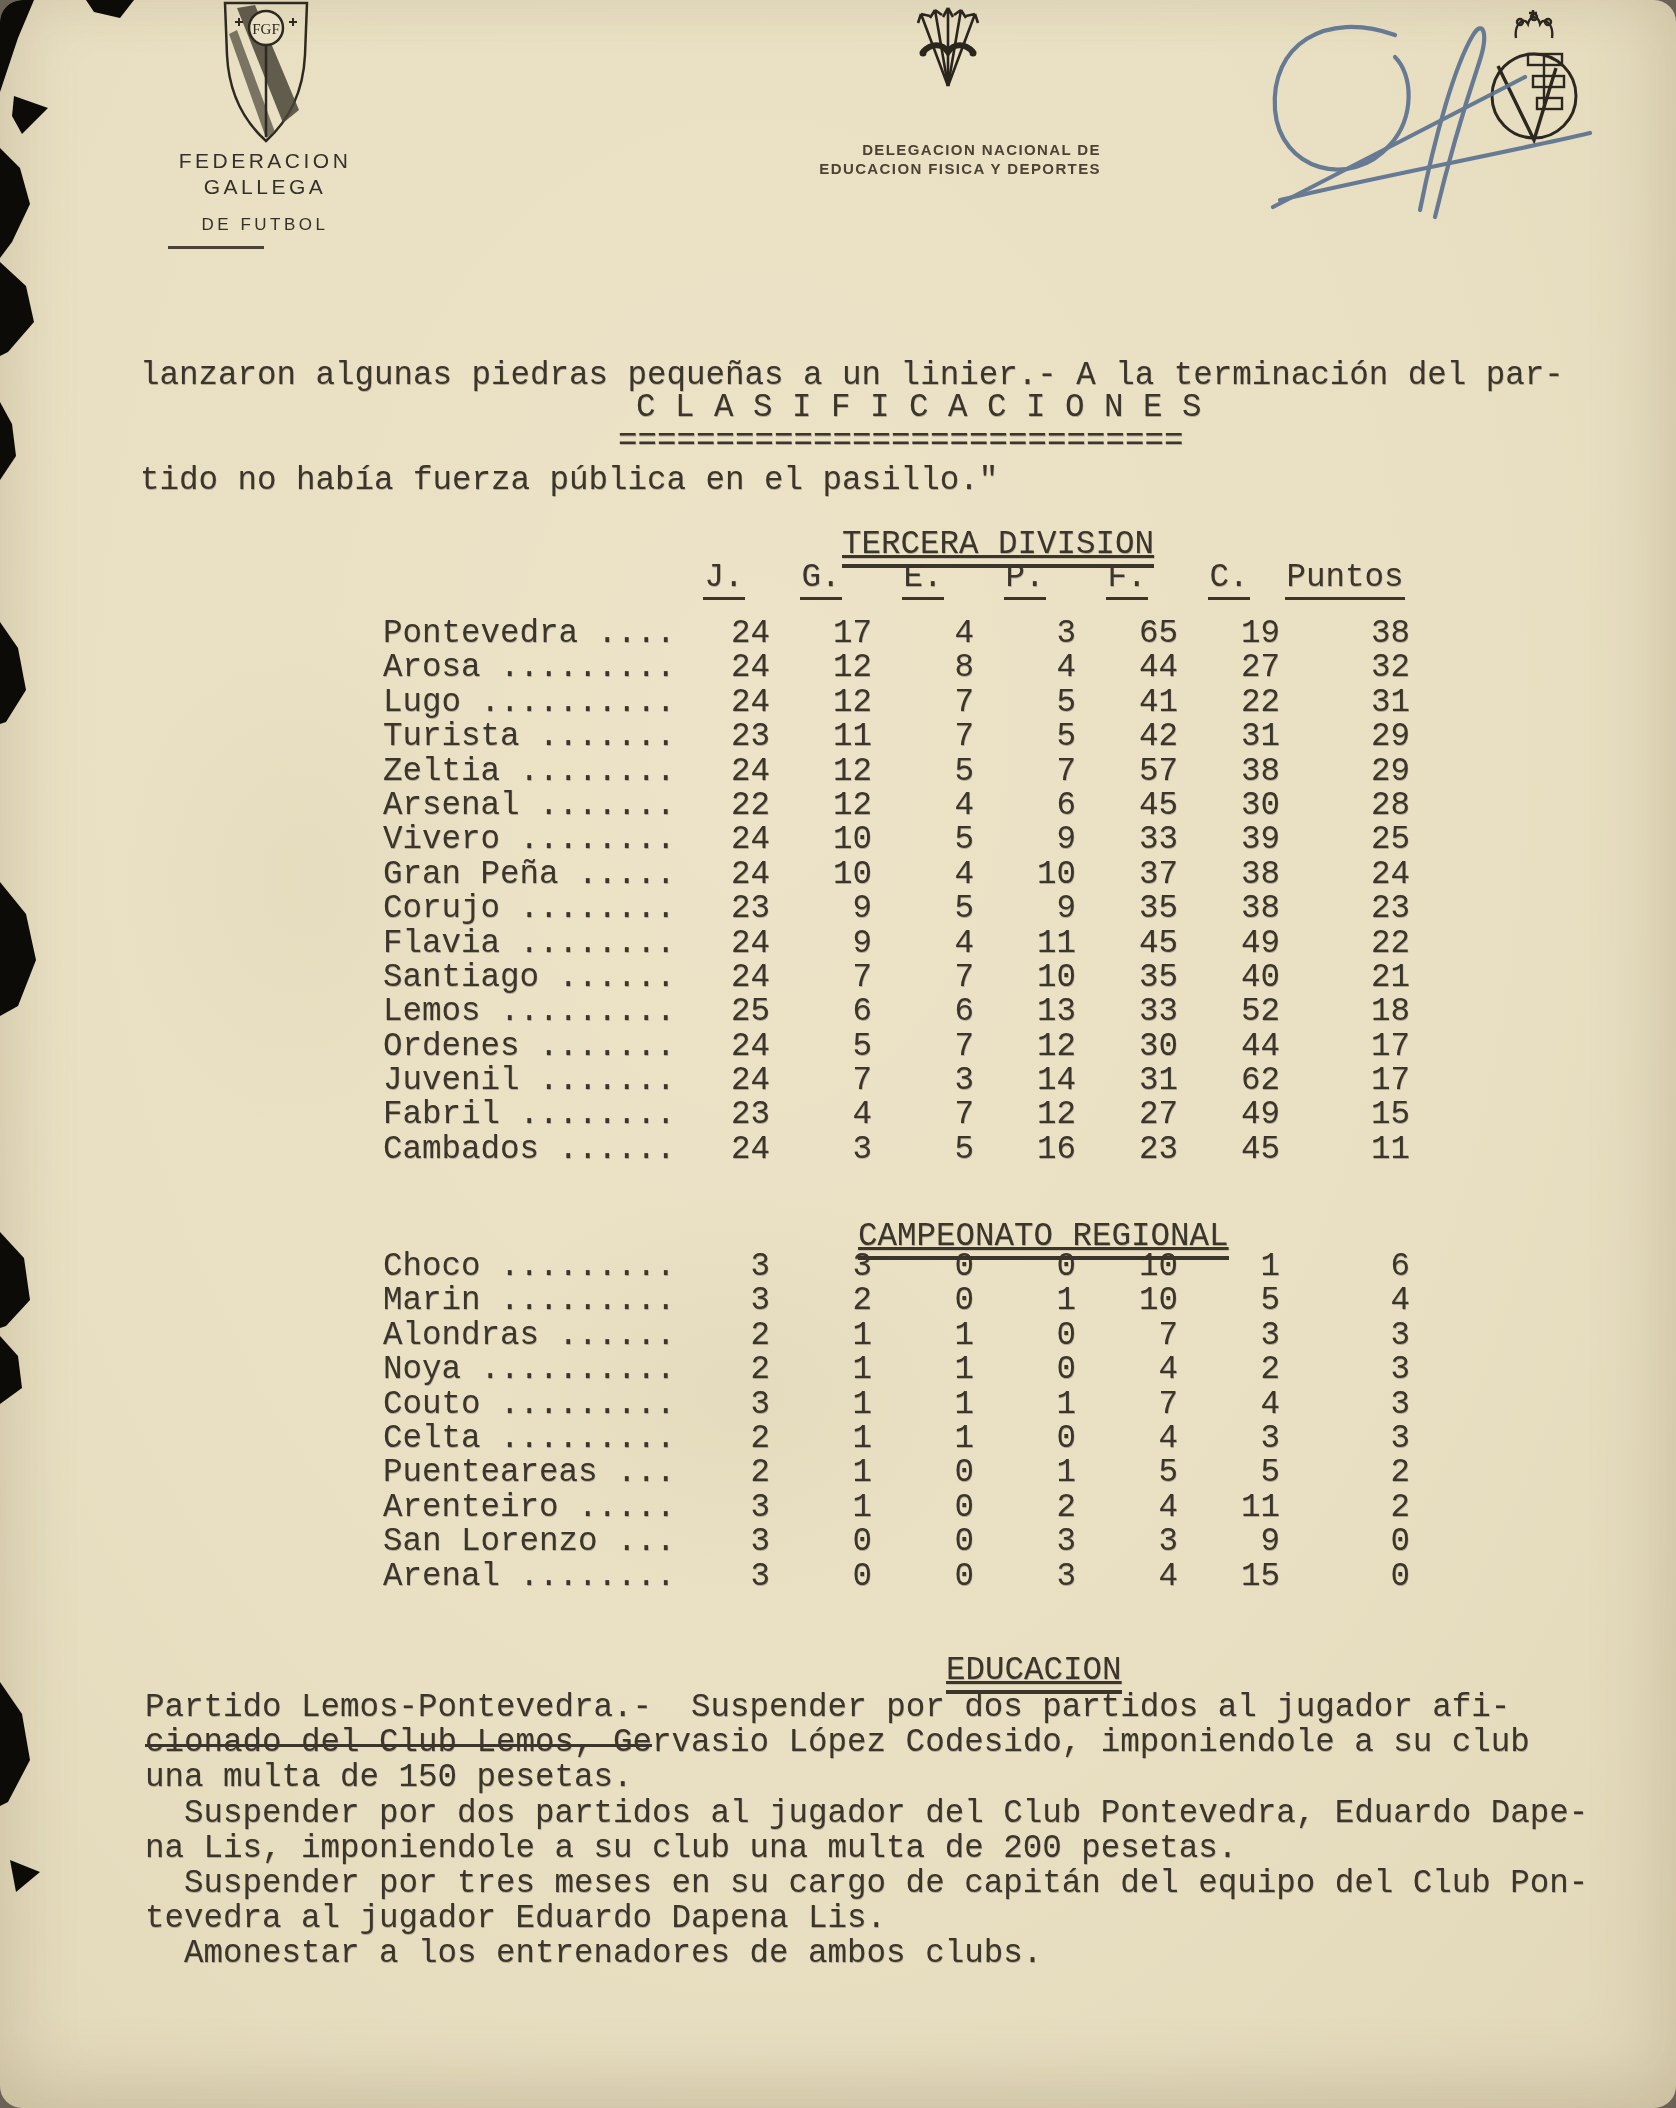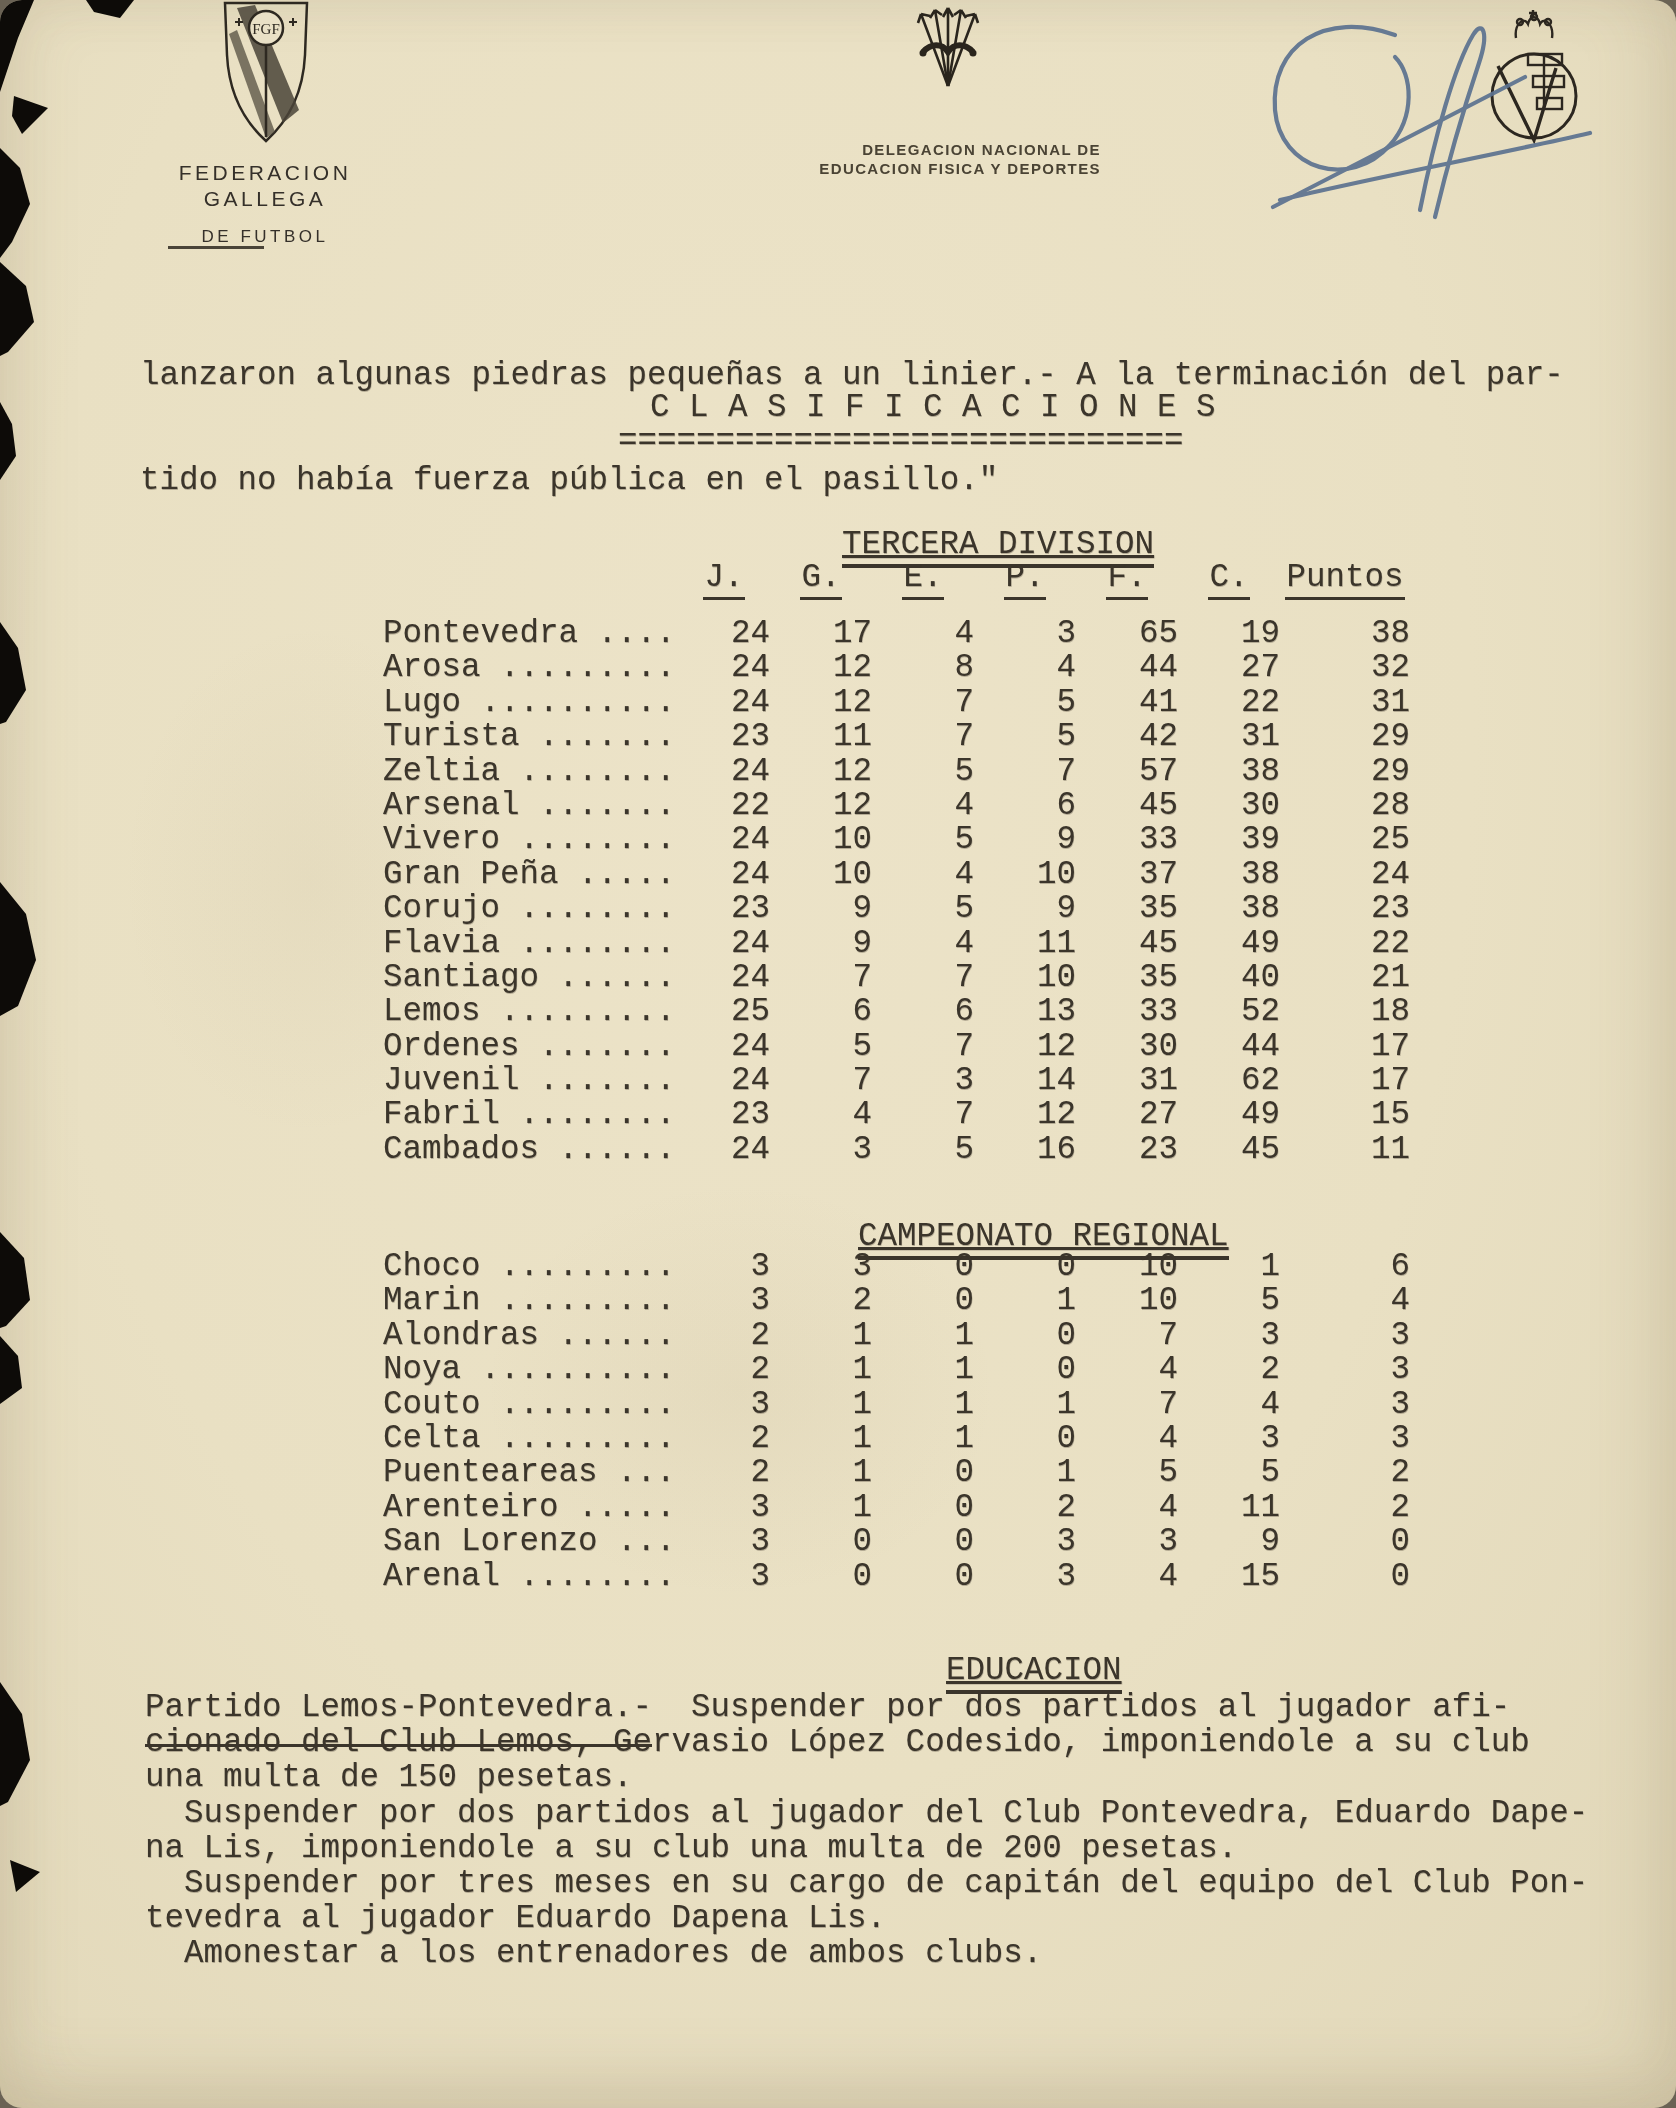--- a/index.html
+++ b/index.html
@@ -18,21 +18,21 @@
   .tears{position:absolute;left:0;top:0;pointer-events:none;}
   .tears polygon{fill:#0d0b08;}
 
   
   .tw{white-space:pre;font-size:32.5px;line-height:35px;letter-spacing:0;
       text-shadow:0.5px 0.6px 0 rgba(56,48,38,.30);}
   .abs{position:absolute;}
   .u2{border-bottom:4px solid #3b352b;padding-bottom:1px;text-decoration:underline;}
 
   
-  .org-left{position:absolute;left:115px;top:160px;width:300px;text-align:center;
+  .org-left{position:absolute;left:115px;top:148px;width:300px;text-align:center;
     font-family:"Liberation Sans",sans-serif;color:#35302a;}
   .org-left .l1{font-size:21px;letter-spacing:3.5px;line-height:26px;}
   .org-left .l2{font-size:17px;letter-spacing:3.5px;line-height:26px;margin-top:12px;}
   .org-rule{position:absolute;left:168px;top:246px;width:96px;height:3px;background:#4a4438;}
   .org-center{position:absolute;left:795px;top:113px;width:306px;text-align:right;
     font-family:"Liberation Sans",sans-serif;color:#4a4334;font-size:15px;
     letter-spacing:1.4px;line-height:19px;font-weight:bold;margin-top:27px;}
 
   
   .tgrid{display:grid;grid-template-columns:295px 92px 102px 102px 102px 102px 102px 130px;}
@@ -127,21 +127,21 @@
       <path d="M38,202 L290,72"></path>
       <path d="M45,195 C140,172 260,150 355,128"></path>
     </g>
   </svg>
 
   <div class="abs tw" style="left:140px;top:288px;">
     <div>lanzaron algunas piedras pequeñas a un linier.- A la terminación del par-</div>
     <div>tido no había fuerza pública en el pasillo."</div>
   </div>
 
-  <div class="abs tw" style="left:650px;top:390px;">C L A S I F I C A C I O N E S</div>
+  <div class="abs tw" style="left:636px;top:390px;">C L A S I F I C A C I O N E S</div>
   <div class="abs tw" style="left:618px;top:424px;">=============================</div>
 
   <div class="abs tw" style="left:764px;top:492px;">
     <span class="u2">TERCERA DIVISION</span>
   </div>
 
   <div id="cols-tercera" class="abs tw tgrid thead" style="left:383px;top:560px;width:1027px;"><span></span><span class="tcol"><span class="tcol-label">J.</span></span><span class="tcol"><span class="tcol-label">G.</span></span><span class="tcol"><span class="tcol-label">E.</span></span><span class="tcol"><span class="tcol-label">P.</span></span><span class="tcol"><span class="tcol-label">F.</span></span><span class="tcol"><span class="tcol-label">C.</span></span><span class="tcol"><span class="tcol-label">Puntos</span></span></div>
 
   <div id="rows-tercera" class="abs tw" style="left:383px;top:617px;width:1027px;"><div class="trow tgrid"><span class="tname">Pontevedra ....</span><span class="tnum">24</span><span class="tnum">17</span><span class="tnum">4</span><span class="tnum">3</span><span class="tnum">65</span><span class="tnum">19</span><span class="tnum">38</span></div><div class="trow tgrid"><span class="tname">Arosa .........</span><span class="tnum">24</span><span class="tnum">12</span><span class="tnum">8</span><span class="tnum">4</span><span class="tnum">44</span><span class="tnum">27</span><span class="tnum">32</span></div><div class="trow tgrid"><span class="tname">Lugo ..........</span><span class="tnum">24</span><span class="tnum">12</span><span class="tnum">7</span><span class="tnum">5</span><span class="tnum">41</span><span class="tnum">22</span><span class="tnum">31</span></div><div class="trow tgrid"><span class="tname">Turista .......</span><span class="tnum">23</span><span class="tnum">11</span><span class="tnum">7</span><span class="tnum">5</span><span class="tnum">42</span><span class="tnum">31</span><span class="tnum">29</span></div><div class="trow tgrid"><span class="tname">Zeltia ........</span><span class="tnum">24</span><span class="tnum">12</span><span class="tnum">5</span><span class="tnum">7</span><span class="tnum">57</span><span class="tnum">38</span><span class="tnum">29</span></div><div class="trow tgrid"><span class="tname">Arsenal .......</span><span class="tnum">22</span><span class="tnum">12</span><span class="tnum">4</span><span class="tnum">6</span><span class="tnum">45</span><span class="tnum">30</span><span class="tnum">28</span></div><div class="trow tgrid"><span class="tname">Vivero ........</span><span class="tnum">24</span><span class="tnum">10</span><span class="tnum">5</span><span class="tnum">9</span><span class="tnum">33</span><span class="tnum">39</span><span class="tnum">25</span></div><div class="trow tgrid"><span class="tname">Gran Peña .....</span><span class="tnum">24</span><span class="tnum">10</span><span class="tnum">4</span><span class="tnum">10</span><span class="tnum">37</span><span class="tnum">38</span><span class="tnum">24</span></div><div class="trow tgrid"><span class="tname">Corujo ........</span><span class="tnum">23</span><span class="tnum">9</span><span class="tnum">5</span><span class="tnum">9</span><span class="tnum">35</span><span class="tnum">38</span><span class="tnum">23</span></div><div class="trow tgrid"><span class="tname">Flavia ........</span><span class="tnum">24</span><span class="tnum">9</span><span class="tnum">4</span><span class="tnum">11</span><span class="tnum">45</span><span class="tnum">49</span><span class="tnum">22</span></div><div class="trow tgrid"><span class="tname">Santiago ......</span><span class="tnum">24</span><span class="tnum">7</span><span class="tnum">7</span><span class="tnum">10</span><span class="tnum">35</span><span class="tnum">40</span><span class="tnum">21</span></div><div class="trow tgrid"><span class="tname">Lemos .........</span><span class="tnum">25</span><span class="tnum">6</span><span class="tnum">6</span><span class="tnum">13</span><span class="tnum">33</span><span class="tnum">52</span><span class="tnum">18</span></div><div class="trow tgrid"><span class="tname">Ordenes .......</span><span class="tnum">24</span><span class="tnum">5</span><span class="tnum">7</span><span class="tnum">12</span><span class="tnum">30</span><span class="tnum">44</span><span class="tnum">17</span></div><div class="trow tgrid"><span class="tname">Juvenil .......</span><span class="tnum">24</span><span class="tnum">7</span><span class="tnum">3</span><span class="tnum">14</span><span class="tnum">31</span><span class="tnum">62</span><span class="tnum">17</span></div><div class="trow tgrid"><span class="tname">Fabril ........</span><span class="tnum">23</span><span class="tnum">4</span><span class="tnum">7</span><span class="tnum">12</span><span class="tnum">27</span><span class="tnum">49</span><span class="tnum">15</span></div><div class="trow tgrid"><span class="tname">Cambados ......</span><span class="tnum">24</span><span class="tnum">3</span><span class="tnum">5</span><span class="tnum">16</span><span class="tnum">23</span><span class="tnum">45</span><span class="tnum">11</span></div></div>
 

